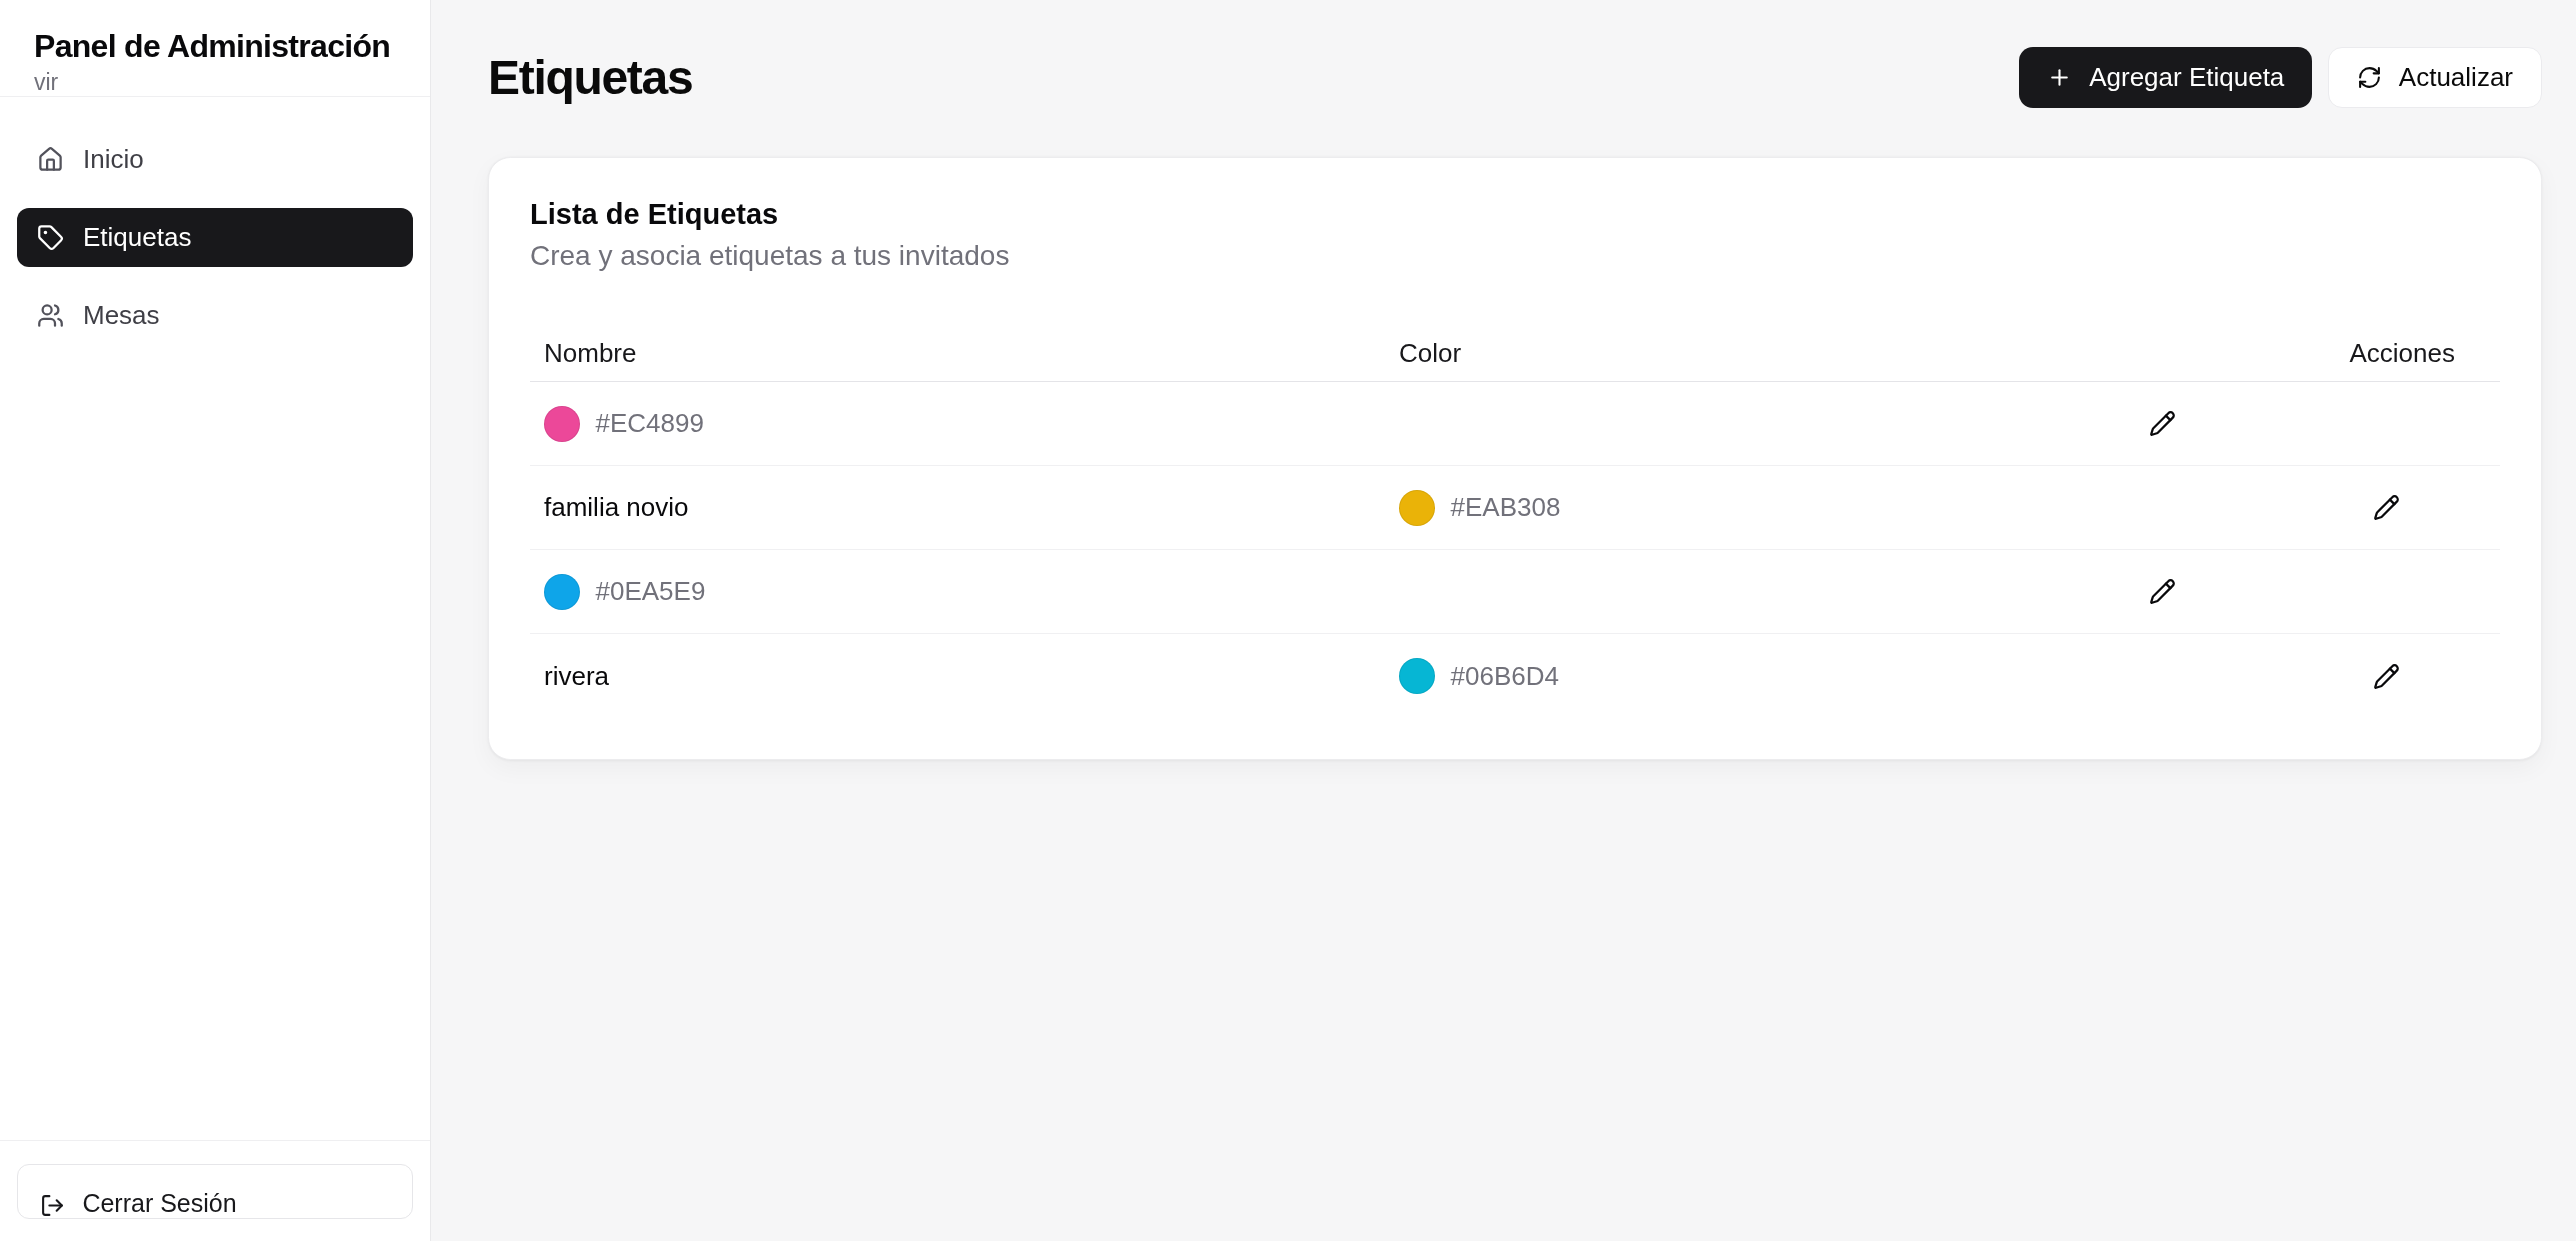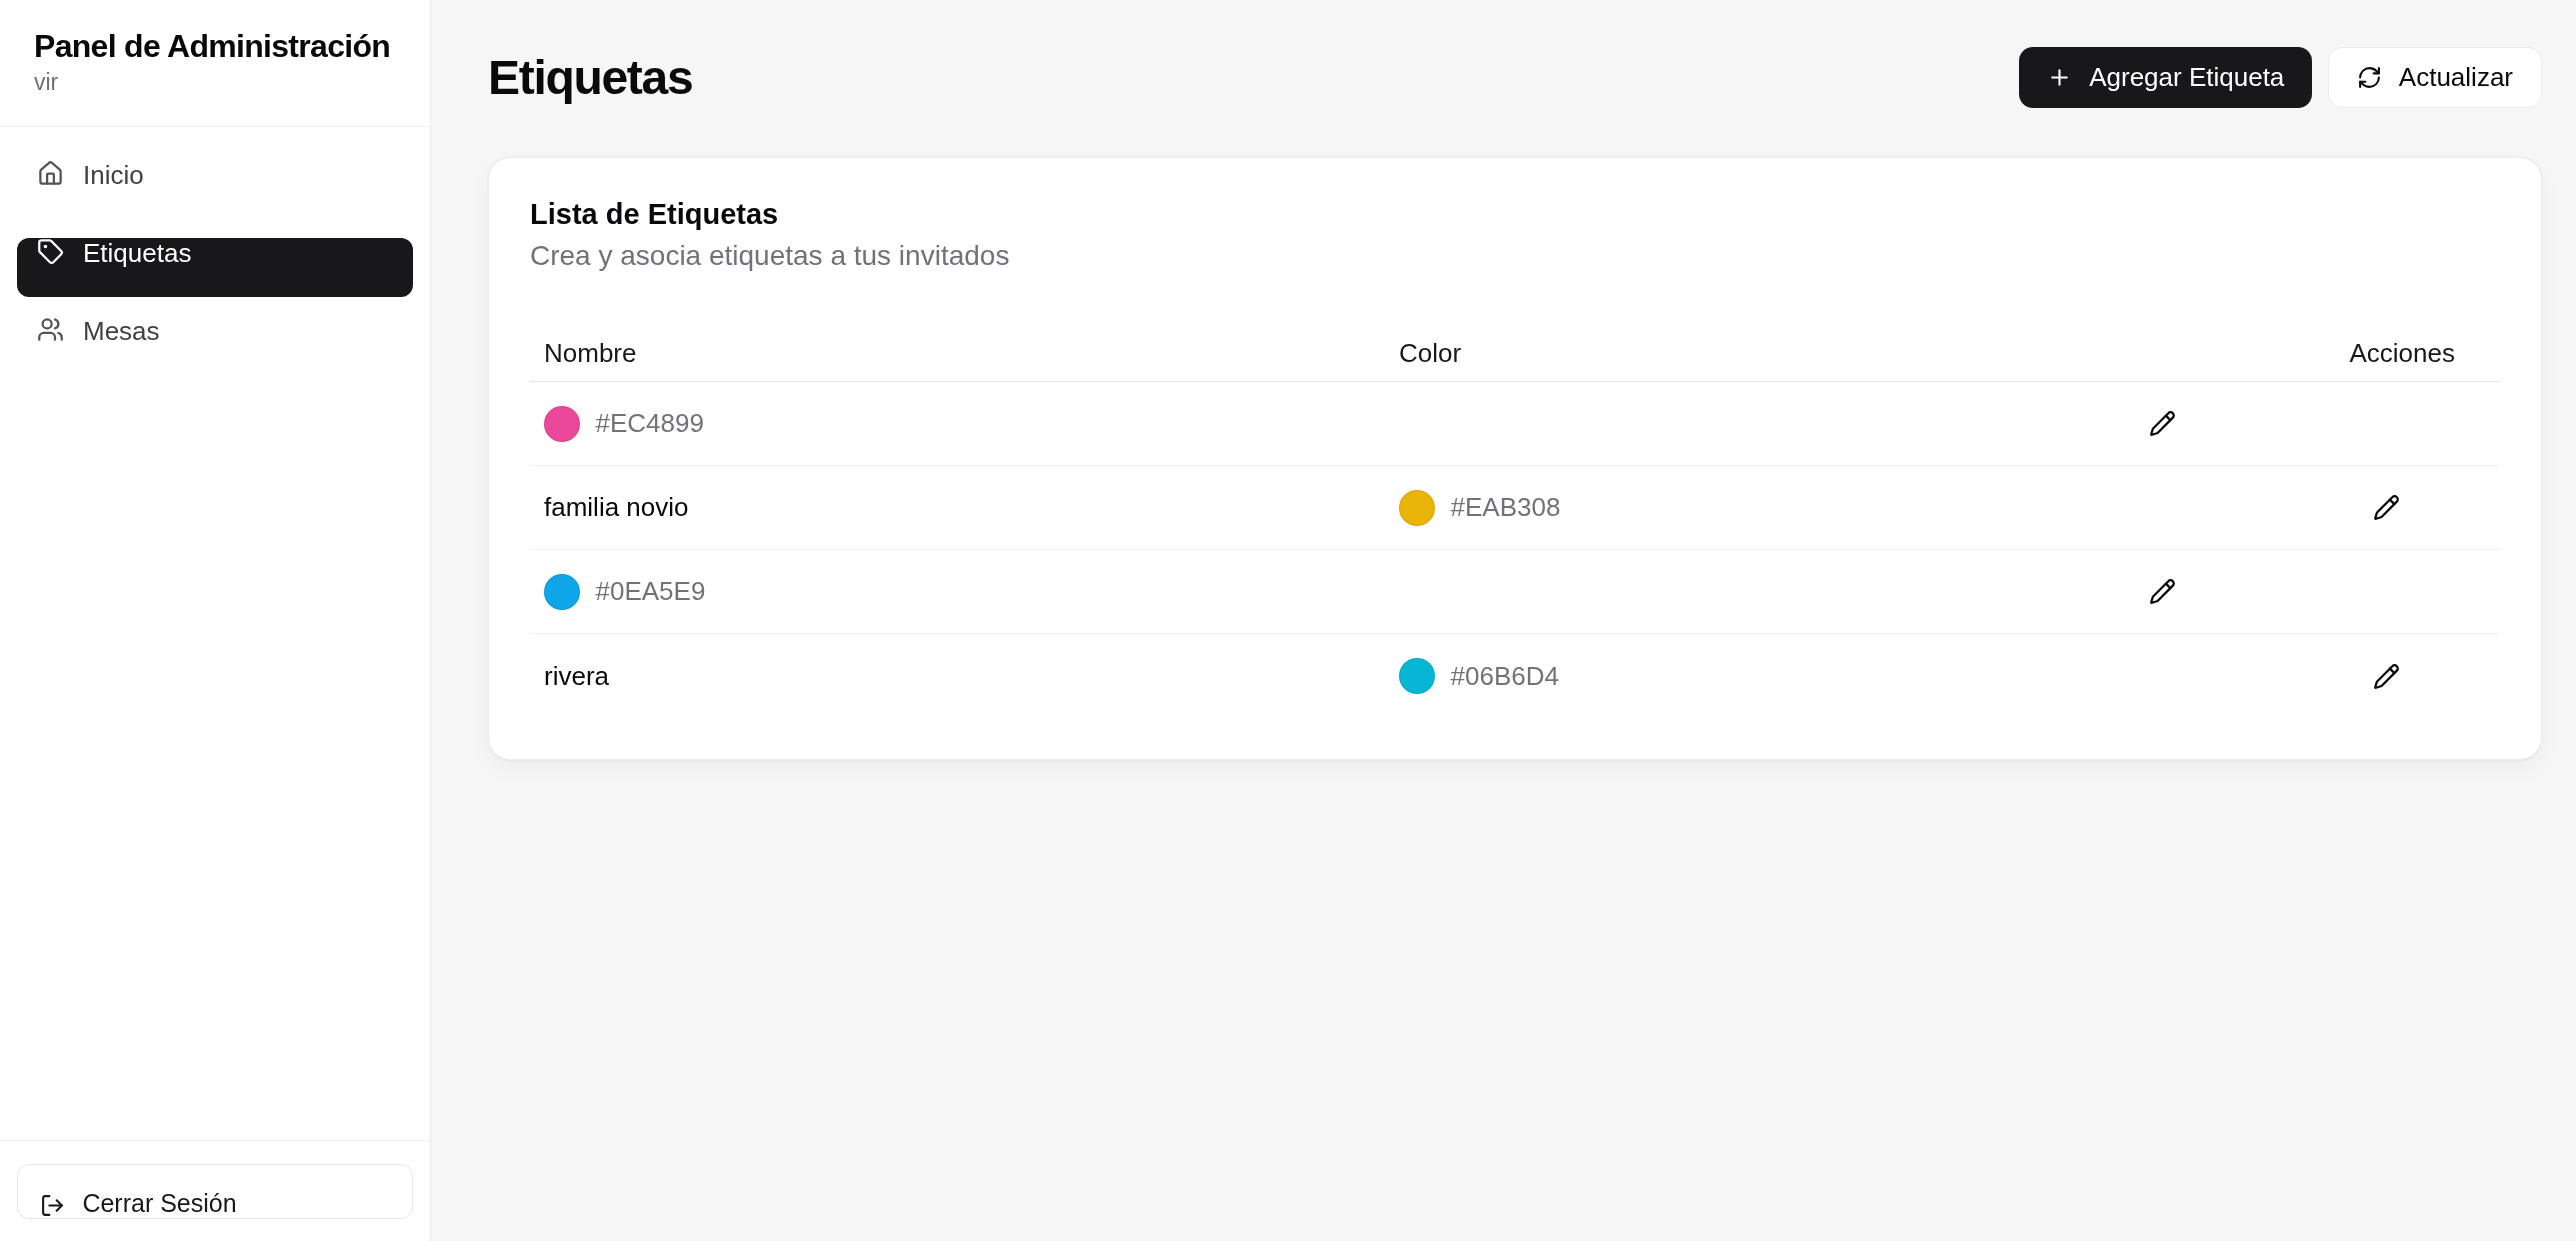--- a/index.html
+++ b/index.html
@@ -12,28 +12,28 @@
   }
   svg { display:block; }
 
   
   .sidebar {
     width:431px; min-width:431px; height:100%;
     background:#ffffff;
     border-right:1.7px solid #e9e9eb;
     display:flex; flex-direction:column;
   }
-  .sidebar-header { padding:26px 34px 0; height:127px; border-bottom:1.7px solid #efeff1; }
+  .sidebar-header { padding:26px 34px 0; height:97px; border-bottom:1.7px solid #efeff1; }
   .sidebar-title { font-size:32px; font-weight:700; letter-spacing:-0.7px; line-height:40px; color:#09090b; }
   .sidebar-sub { font-size:23px; color:#71717a; margin-top:3.4px; }
 
   .sidebar-nav { flex:1; padding:33px 17px; display:flex; flex-direction:column; gap:19px; }
   .nav-item {
     height:59px; border-radius:12px;
-    display:flex; align-items:flex-start; gap:19px;
+    display:flex; align-items:center; gap:19px;
     padding:0 20px; font-size:26px; color:#3f3f46; cursor:pointer;
   }
   .nav-item .icon { color:#52525b; }
   .nav-item .icon svg { width:27px; height:27px; }
   .nav-item.active { background:#18181b; color:#ffffff; }
   .nav-item.active .icon { color:#ffffff; }
 
   .sidebar-footer { border-top:1.7px solid #efeff1; padding:22.4px 17px; }
   .logout-btn {
     width:100%; height:55px;

